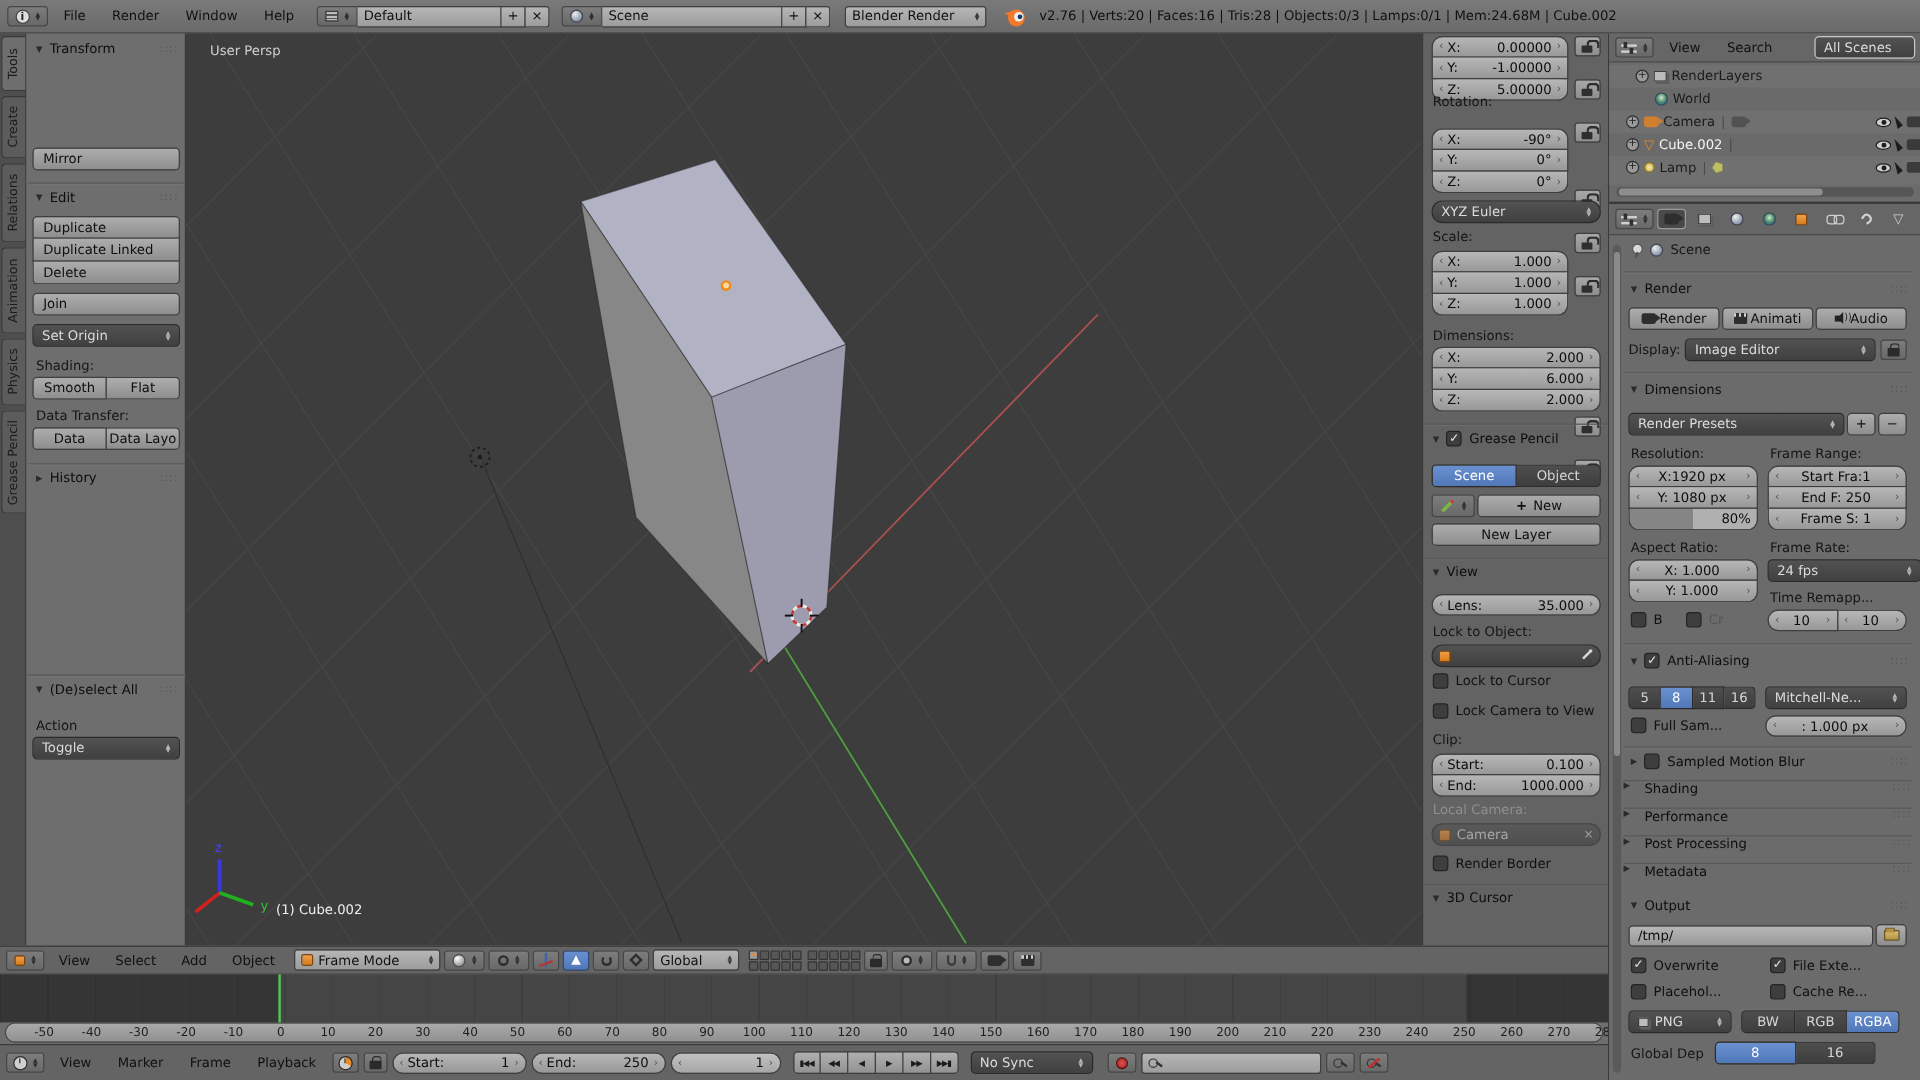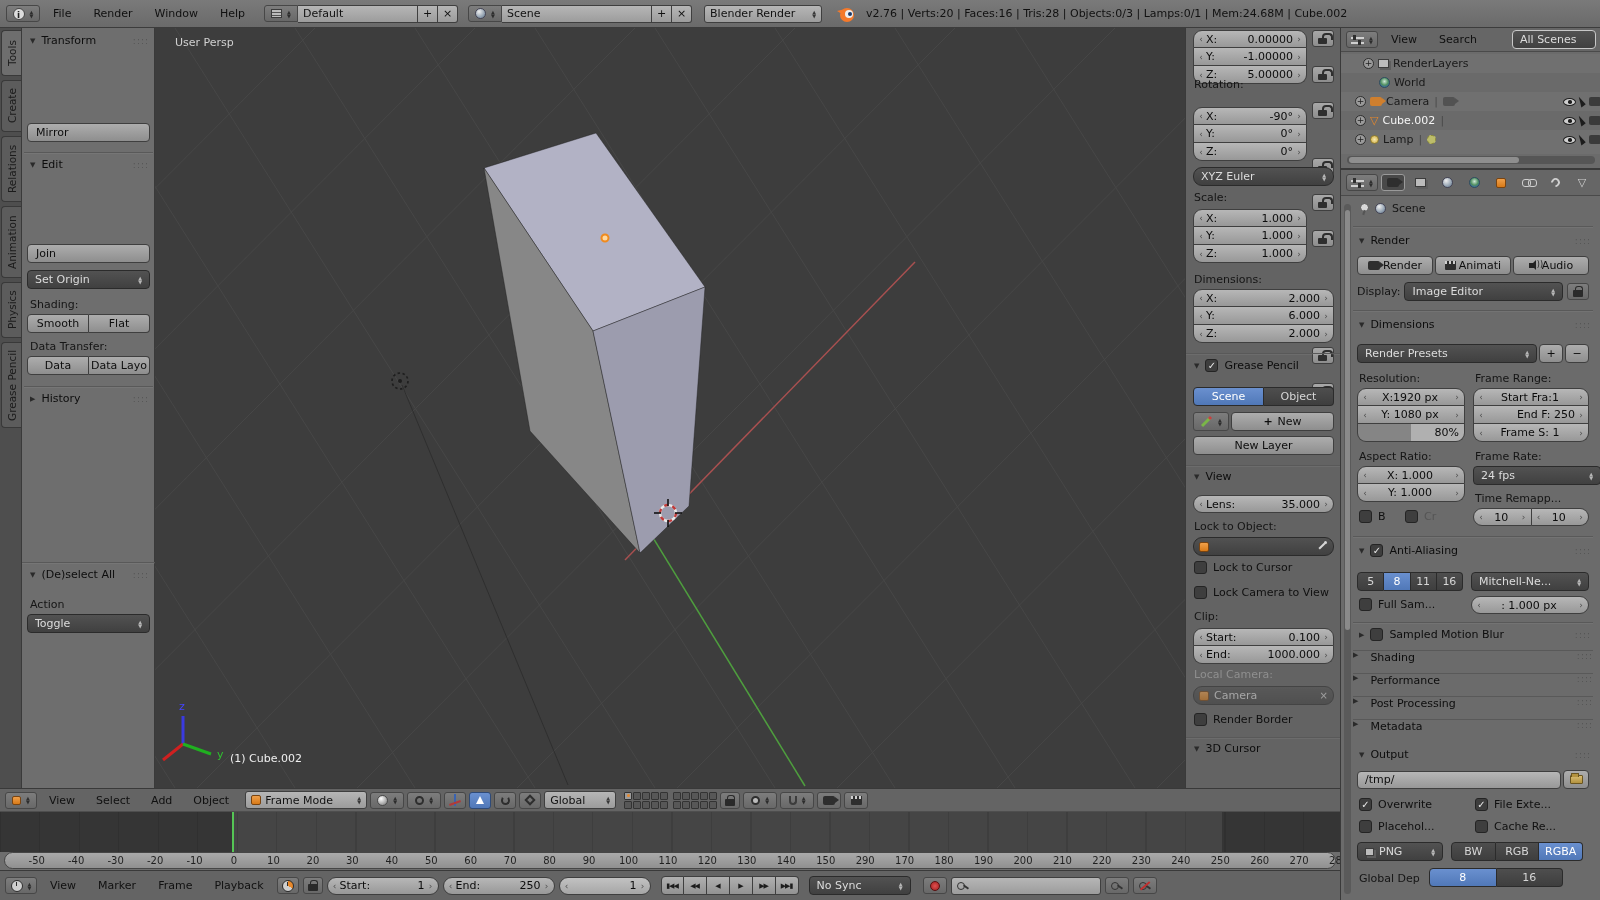--- a/index.html
+++ b/index.html
@@ -179,20 +179,25 @@
   <div class="r phdr" style="left:8px;top:6px;width:119px">
       <span>Transform</span>
       <span class="grip"></span>
     </div>
   <div class="r btn" style="left:5px;top:95px;width:123px;justify-content:flex-start;padding-left:8px">Mirror</div>
   <div class="r sep" style="left:2px;top:124px;width:129px"></div>
   <div class="r phdr" style="left:8px;top:130px;width:119px">
       <span>Edit</span>
       <span class="grip"></span>
     </div>
+  <div class="r vstack" style="left:5px;top:152px;width:123px">
+    <div class="btn" style="justify-content:flex-start;padding-left:8px">Duplicate</div>
+    <div class="btn" style="justify-content:flex-start;padding-left:8px">Duplicate Linked</div>
+    <div class="btn" style="justify-content:flex-start;padding-left:8px">Delete</div>
+  </div>
   <div class="r btn" style="left:5px;top:216px;width:123px;justify-content:flex-start;padding-left:8px">Join</div>
   <div class="r dsel" style="left:5px;top:242px;width:123px">
       <span class="lbl">Set Origin</span>
       <span class="ud"></span>
     </div>
   <div class="r lab" style="left:8px;top:270px">Shading:</div>
   <div class="r hpair" style="left:5px;top:286px;width:123px">
     <div class="btn">Smooth</div>
     <div class="btn">Flat</div>
   </div>
@@ -554,21 +559,21 @@
     <span class="tick" style="left: 452.7px;">60</span>
     <span class="tick" style="left: 492.15px;">70</span>
     <span class="tick" style="left: 531.6px;">80</span>
     <span class="tick" style="left: 571.05px;">90</span>
     <span class="tick" style="left: 610.5px;">100</span>
     <span class="tick" style="left: 649.95px;">110</span>
     <span class="tick" style="left: 689.4px;">120</span>
     <span class="tick" style="left: 728.85px;">130</span>
     <span class="tick" style="left: 768.3px;">140</span>
     <span class="tick" style="left: 807.75px;">150</span>
-    <span class="tick" style="left: 847.2px;">290</span>
+    <span class="tick" style="left: 847.2px;">160</span>
     <span class="tick" style="left: 886.65px;">170</span>
     <span class="tick" style="left: 926.1px;">180</span>
     <span class="tick" style="left: 965.55px;">190</span>
     <span class="tick" style="left: 1005px;">200</span>
     <span class="tick" style="left: 1044.45px;">210</span>
     <span class="tick" style="left: 1083.9px;">220</span>
     <span class="tick" style="left: 1123.35px;">230</span>
     <span class="tick" style="left: 1162.8px;">240</span>
     <span class="tick" style="left: 1202.25px;">250</span>
     <span class="tick" style="left: 1241.7px;">260</span>
@@ -794,21 +799,21 @@
         </div>
     </div>
     <div class="r stack" style="left:132px;top:218px;width:116px">
       <div class="nf">
           <span class="a">‹</span>
           <span class="v" style="text-align:center">Start Fra:1</span>
           <span class="a">›</span>
         </div>
       <div class="nf">
           <span class="a">‹</span>
-          <span class="v" style="">End F: 250</span>
+          <span class="v" style="text-align:center">End F: 250</span>
           <span class="a">›</span>
         </div>
       <div class="nf">
           <span class="a">‹</span>
           <span class="v" style="text-align:center">Frame S: 1</span>
           <span class="a">›</span>
         </div>
     </div>
     <div class="r lab" style="left:18px;top:280px">Aspect Ratio:</div>
     <div class="r lab" style="left:134px;top:280px">Frame Rate:</div>

